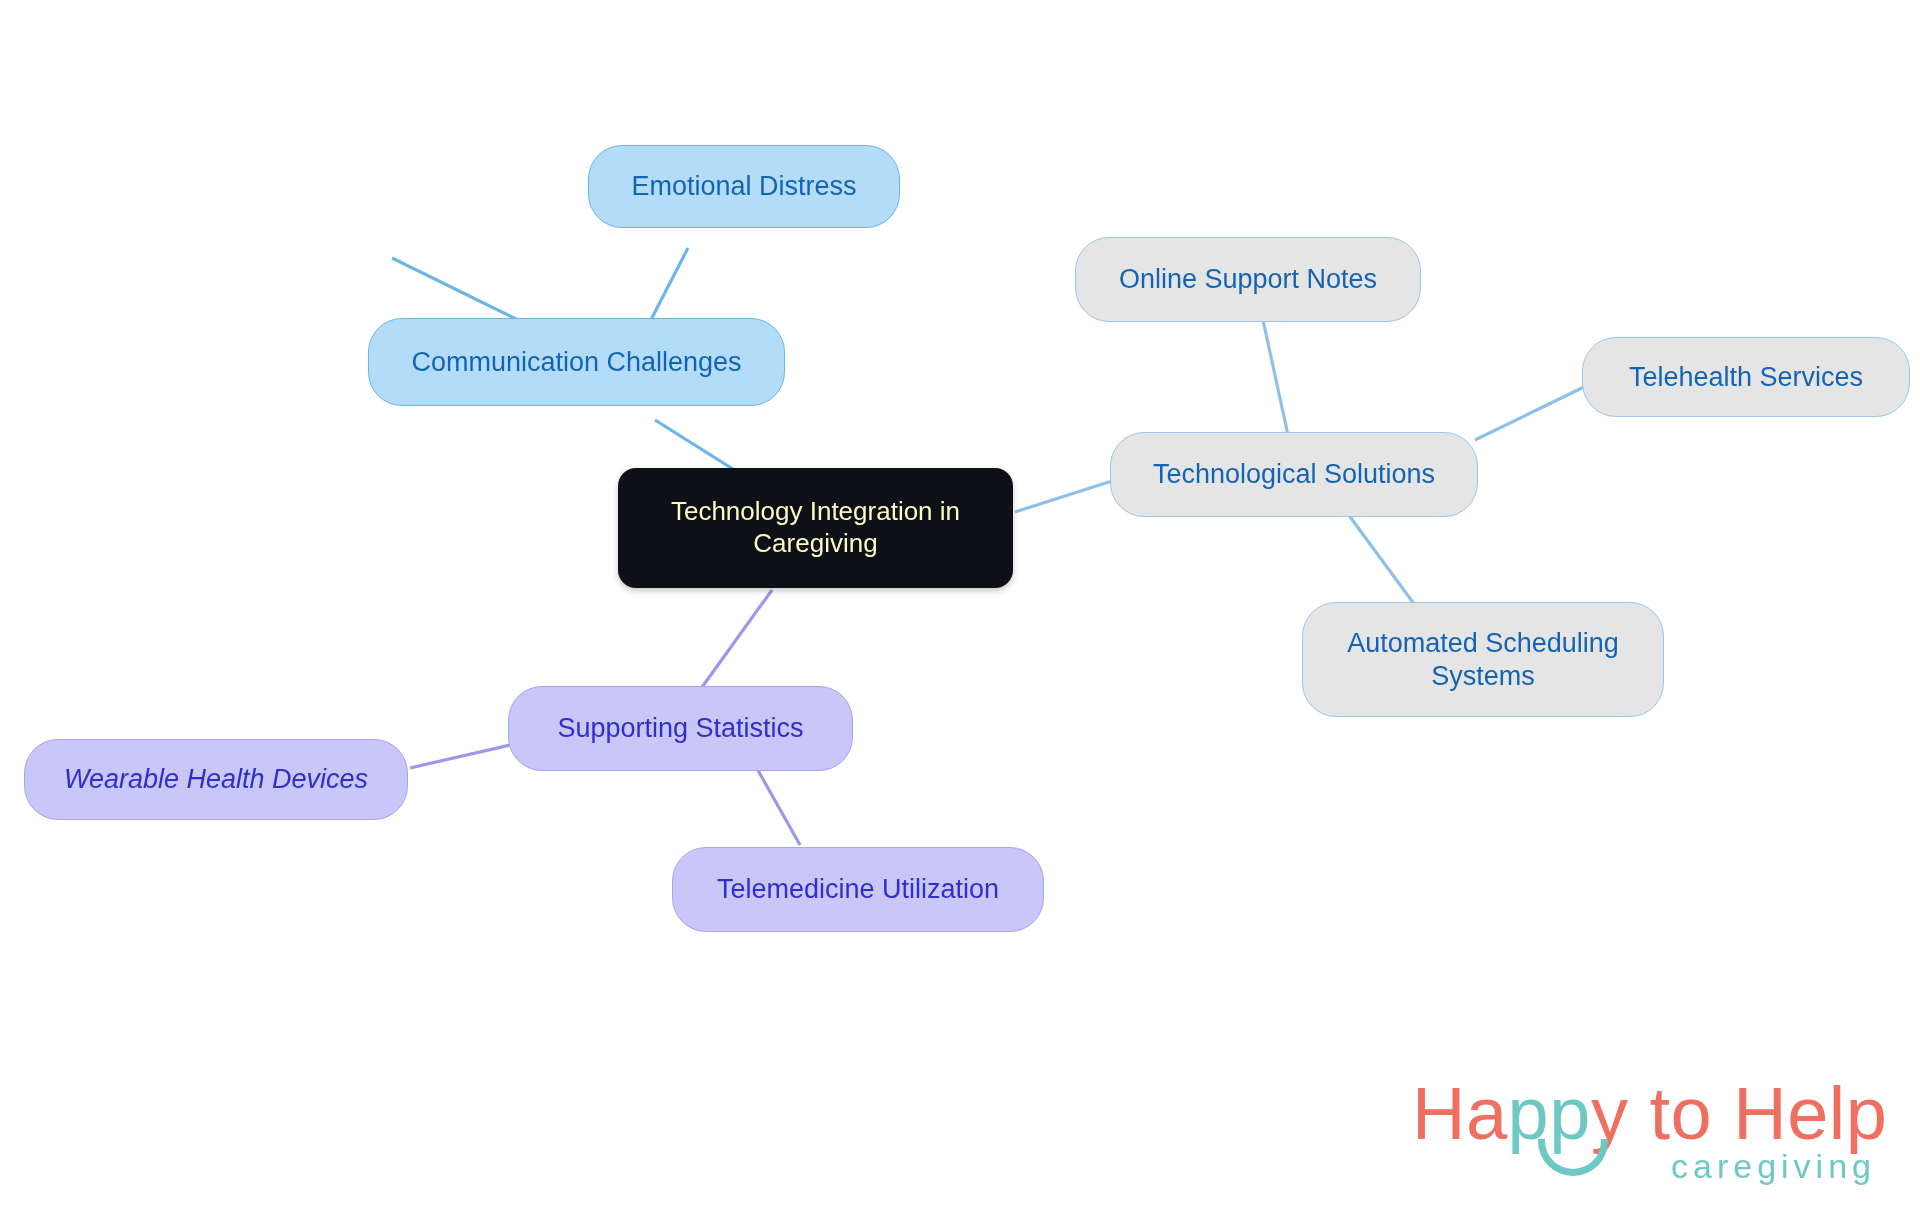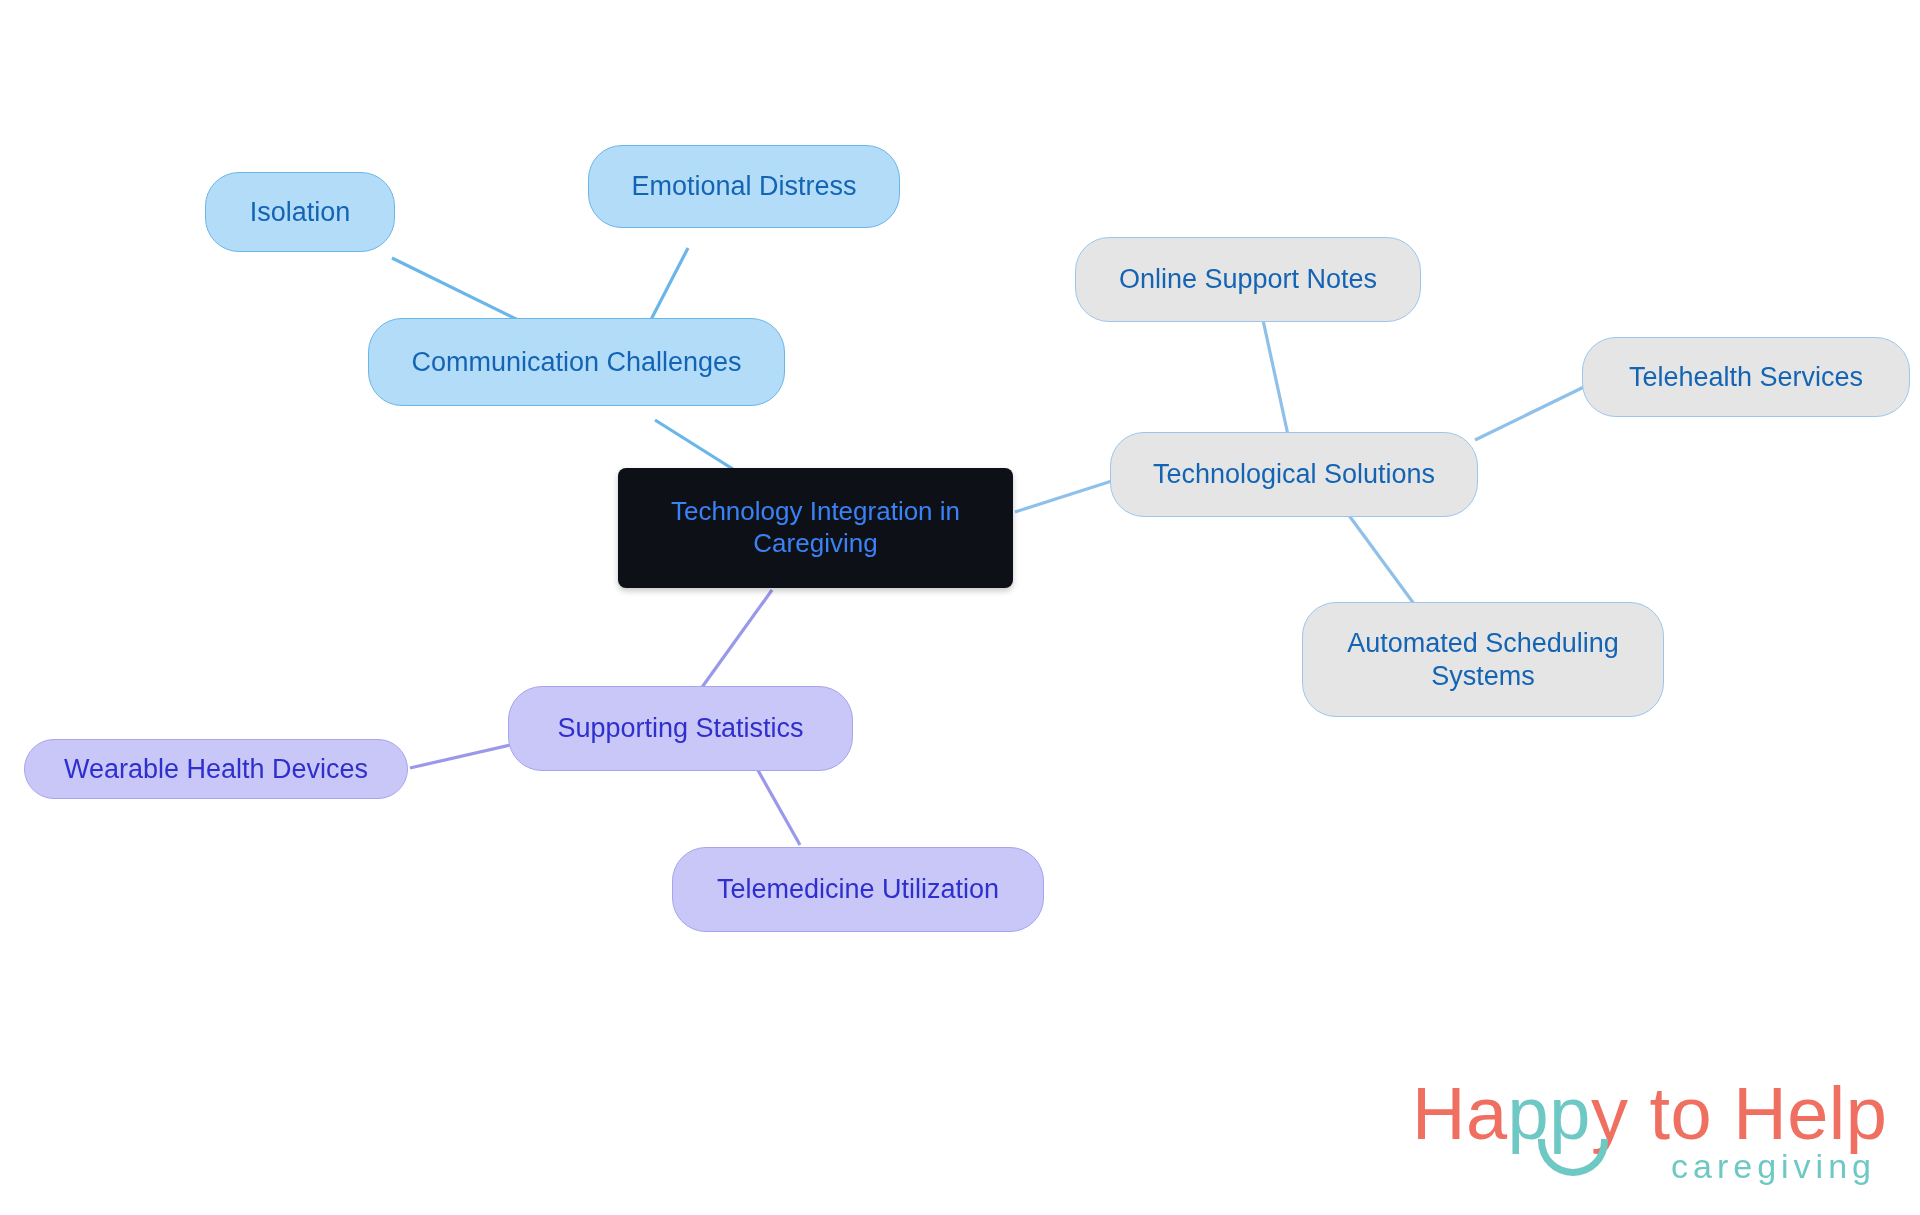--- a/index.html
+++ b/index.html
@@ -34,23 +34,23 @@
     align-items: center;
     justify-content: center;
     text-align: center;
     border-radius: 34px;
     line-height: 1.22;
     padding: 4px 14px;
     white-space: pre-line;
   }
   .node.central {
     background: #0d1117;
-    color: #3b82f6;
+    color: #fef9c3;
     border: none;
-    border-radius: 8px;
+    border-radius: 18px;
     font-size: 26px;
     box-shadow: 0 3px 6px rgba(0,0,0,0.22);
   }
   .node.blue {
     background: #b3dcf8;
     border: 1.6px solid #6ab6e8;
     color: #1464b4;
     font-size: 27px;
   }
   .node.lightblue {
@@ -119,23 +119,20 @@
     <line x1="1015" y1="512" x2="1115" y2="480" stroke="#8fc0ea" stroke-width="3.2"></line>
     <line x1="1263" y1="320" x2="1288" y2="435" stroke="#8fc0ea" stroke-width="3.2"></line>
     <line x1="1475" y1="440" x2="1588" y2="385" stroke="#8fc0ea" stroke-width="3.2"></line>
     <line x1="1345" y1="510" x2="1420" y2="612" stroke="#8fc0ea" stroke-width="3.2"></line>
 
     <line x1="772" y1="590" x2="700" y2="690" stroke="#9a98ea" stroke-width="3.2"></line>
     <line x1="510" y1="745" x2="410" y2="768" stroke="#9a98ea" stroke-width="3.2"></line>
     <line x1="755" y1="765" x2="800" y2="845" stroke="#9a98ea" stroke-width="3.2"></line>
   </svg>
 
-  <div class="node blue" style="left:205px; top:172px; width:190px; height:80px;">
-    <span>Isolation</span>
-  </div>
 
   <div class="node blue" style="left:588px; top:145px; width:312px; height:83px;">
     <span>Emotional Distress</span>
   </div>
 
   <div class="node blue" style="left:368px; top:318px; width:417px; height:88px;">
     <span>Communication Challenges</span>
   </div>
 
   <div class="node central" style="left:618px; top:468px; width:395px; height:120px;">
@@ -157,21 +154,21 @@
 
   <div class="node lightblue" style="left:1302px; top:602px; width:362px; height:115px;">
     <span>Automated Scheduling
 Systems</span>
   </div>
 
   <div class="node purple" style="left:508px; top:686px; width:345px; height:85px;">
     <span>Supporting Statistics</span>
   </div>
 
-  <div class="node purple" style="left:24px; top:739px; width:384px; height:60px;">
+  <div class="node purple" style="left:24px; top:739px; width:384px; height:81px;font-style:italic;">
     <span>Wearable Health Devices</span>
   </div>
 
   <div class="node purple" style="left:672px; top:847px; width:372px; height:85px;">
     <span>Telemedicine Utilization</span>
   </div>
 
   <div id="logo">
     <div class="logo-main"><span>Ha</span><span class="teal">pp</span><span>y</span><span> to Help</span></div>
     <div class="smile"></div>

